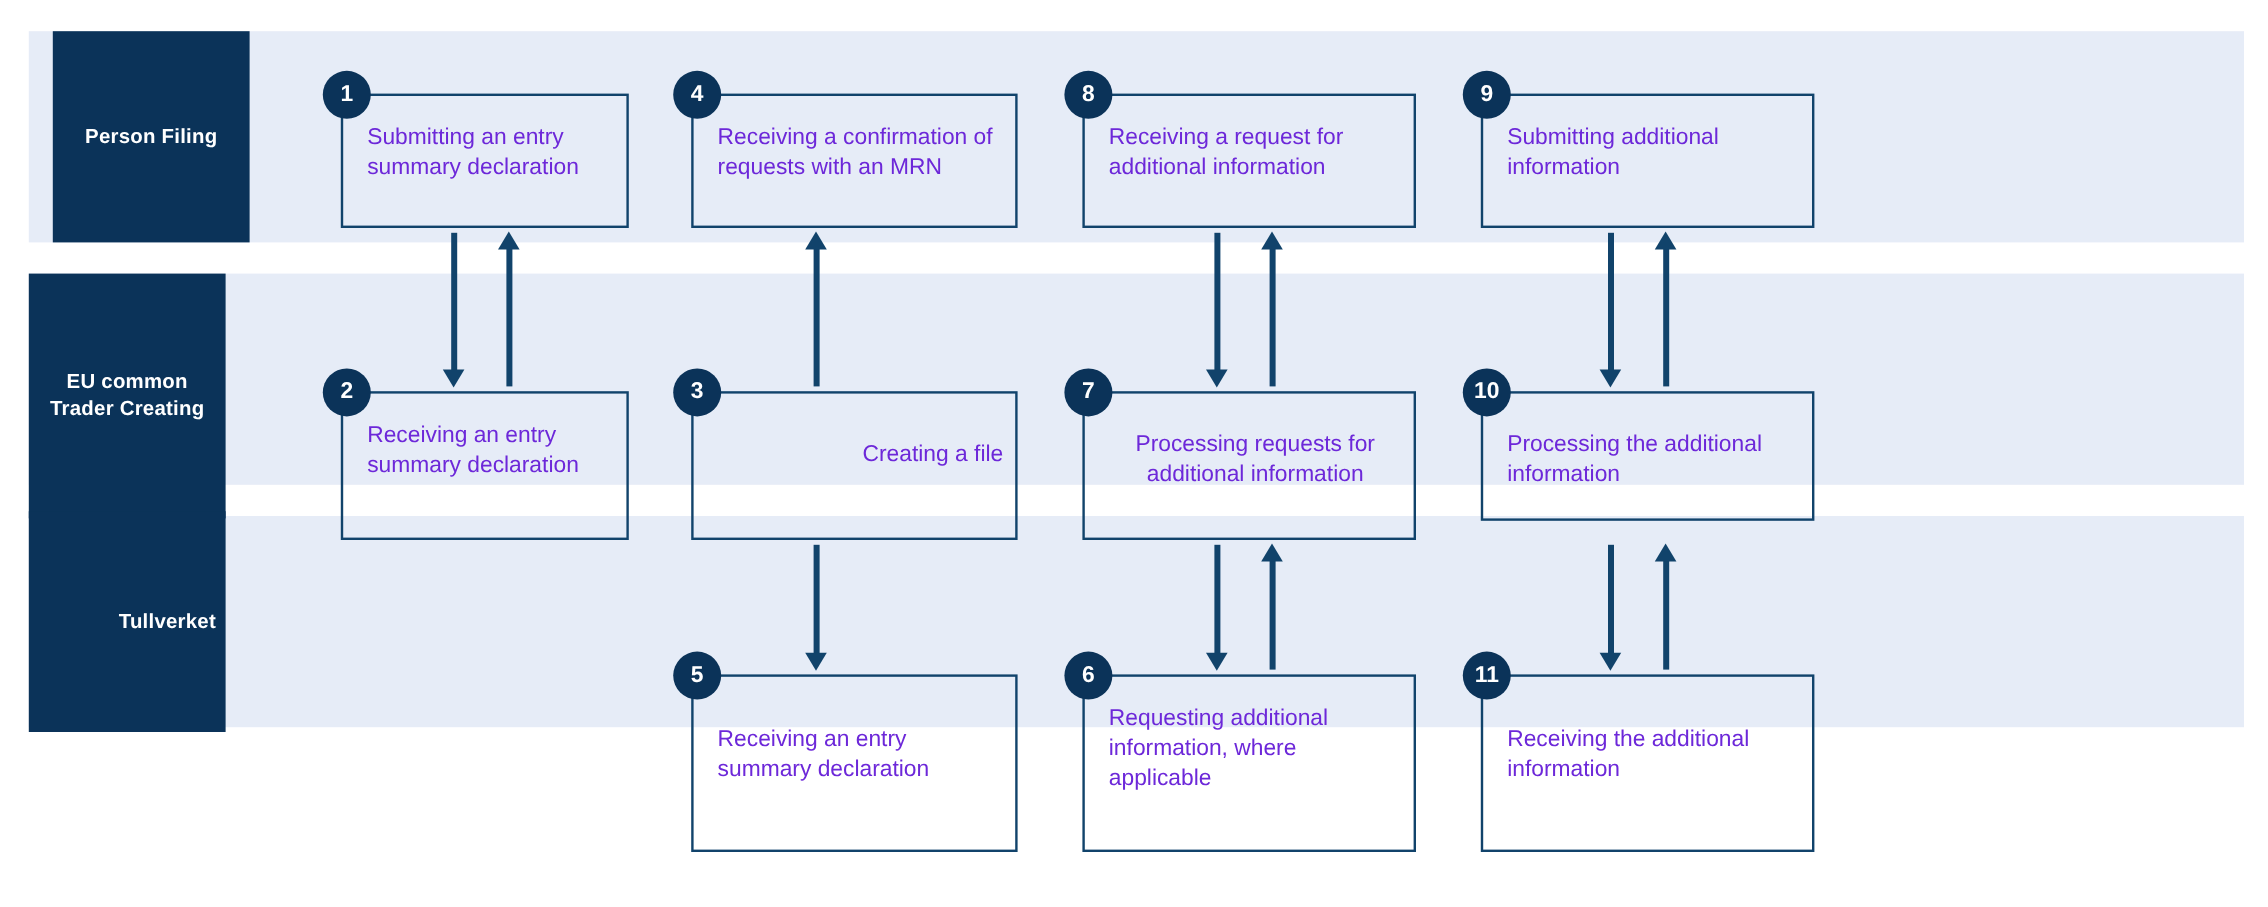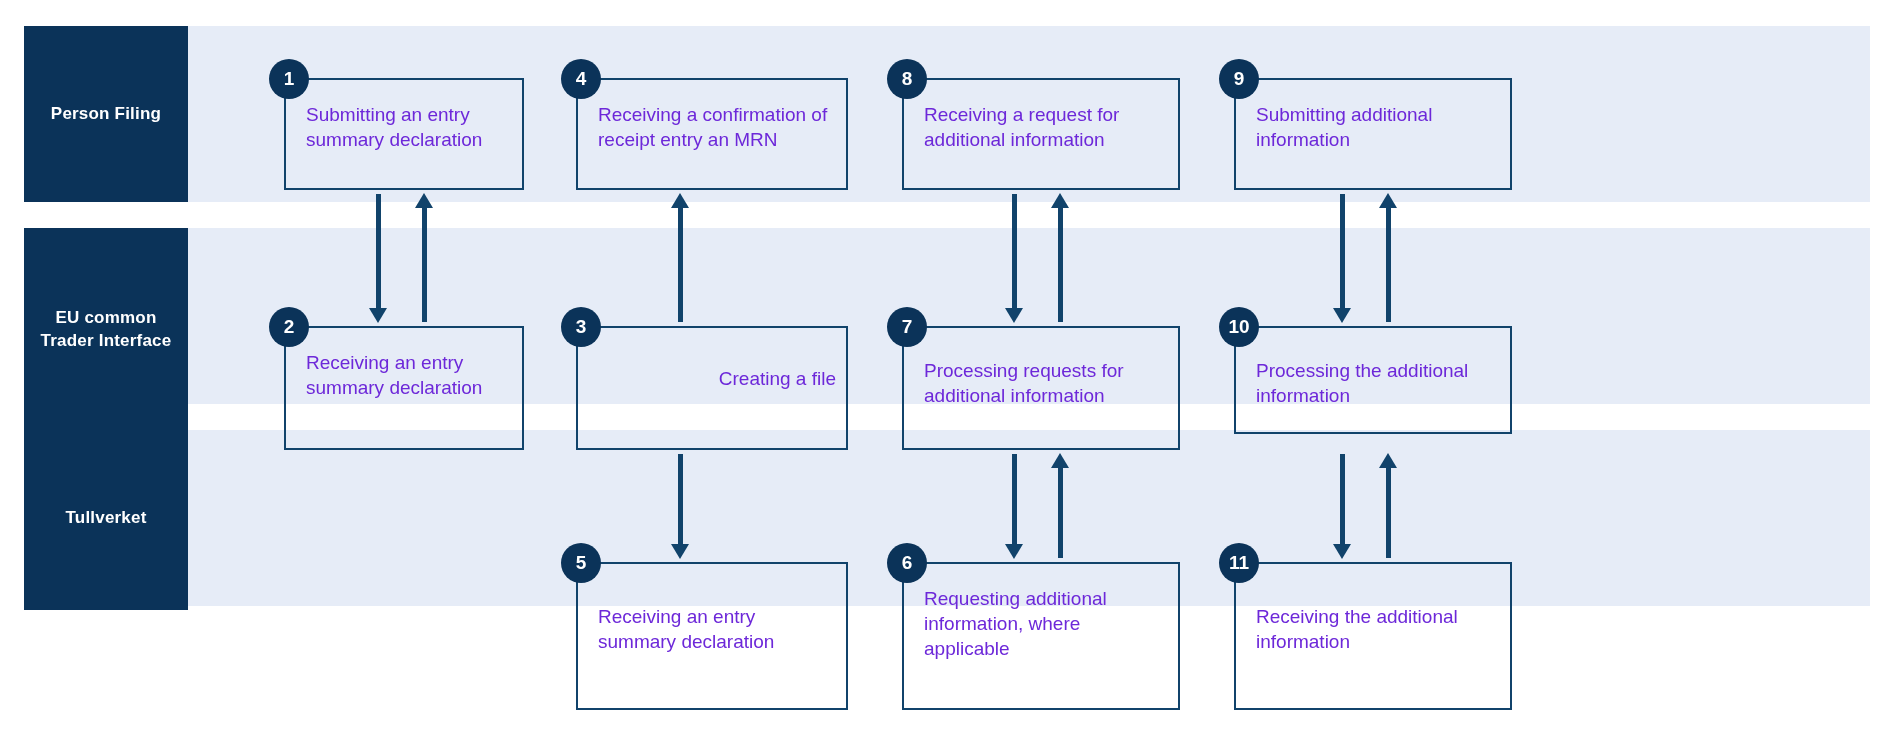--- a/index.html
+++ b/index.html
@@ -19,23 +19,23 @@
   .band.b3{top:430px;height:176px;}
 
   .lane-label{
     position:absolute;left:24px;width:164px;
     background:#0b3359;color:#ffffff;
     display:flex;align-items:center;justify-content:center;
     text-align:center;font-weight:bold;font-size:17px;line-height:1.35;
     letter-spacing:.2px;
     box-sizing:border-box;padding:4px 8px;
   }
-  .lane-label.l1{top:26px;height:176px;}
+  .lane-label.l1{top:26px;height:176px;margin-left:20px;}
   .lane-label.l2{top:228px;height:204px;align-items:center;}
-  .lane-label.l3{top:426px;height:184px;}
+  .lane-label.l3{top:426px;height:184px;justify-content:flex-end;}
 
   .node{
     position:absolute;
     border:2px solid #11436b;
     background:transparent;
     box-sizing:border-box;
   }
   .node .txt{
     position:absolute;left:20px;right:10px;top:22px;
     color:#6d28d9;font-size:19px;line-height:1.32;
@@ -79,35 +79,35 @@
   <div class="band b1"></div>
   <div class="band b2"></div>
   <div class="band b3"></div>
 
   <div class="lane-label l1">
     <span>Person Filing</span>
   </div>
   <div class="lane-label l2">
     <span>
       <span>EU common</span><br>
-      <span>Trader Interface</span>
+      <span>Trader Creating</span>
     </span>
   </div>
   <div class="lane-label l3">
     <span>Tullverket</span>
   </div>
 
   <div class="node" style="left:284px;top:78px;width:240px;height:112px;">
     <div class="badge">1</div>
     <div class="txt">Submitting an entry summary declaration</div>
   </div>
 
   <div class="node" style="left:576px;top:78px;width:272px;height:112px;">
     <div class="badge">4</div>
-    <div class="txt">Receiving a confirmation of receipt entry an MRN</div>
+    <div class="txt">Receiving a confirmation of requests with an MRN</div>
   </div>
 
   <div class="node" style="left:902px;top:78px;width:278px;height:112px;">
     <div class="badge">8</div>
     <div class="txt">Receiving a request for additional information</div>
   </div>
 
   <div class="node" style="left:1234px;top:78px;width:278px;height:112px;">
     <div class="badge">9</div>
     <div class="txt">Submitting additional information</div>
@@ -118,21 +118,21 @@
     <div class="txt">Receiving an entry summary declaration</div>
   </div>
 
   <div class="node" style="left:576px;top:326px;width:272px;height:124px;">
     <div class="badge">3</div>
     <div class="txt" style="top:38px;text-align:right;">Creating a file</div>
   </div>
 
   <div class="node" style="left:902px;top:326px;width:278px;height:124px;">
     <div class="badge">7</div>
-    <div class="txt" style="top:30px;">Processing requests for additional information</div>
+    <div class="txt" style="top:30px;text-align:center;">Processing requests for additional information</div>
   </div>
 
   <div class="node" style="left:1234px;top:326px;width:278px;height:108px;">
     <div class="badge">10</div>
     <div class="txt" style="top:30px;">Processing the additional information</div>
   </div>
 
   <div class="node" style="left:576px;top:562px;width:272px;height:148px;">
     <div class="badge">5</div>
     <div class="txt" style="top:40px;">Receiving an entry summary declaration</div>

